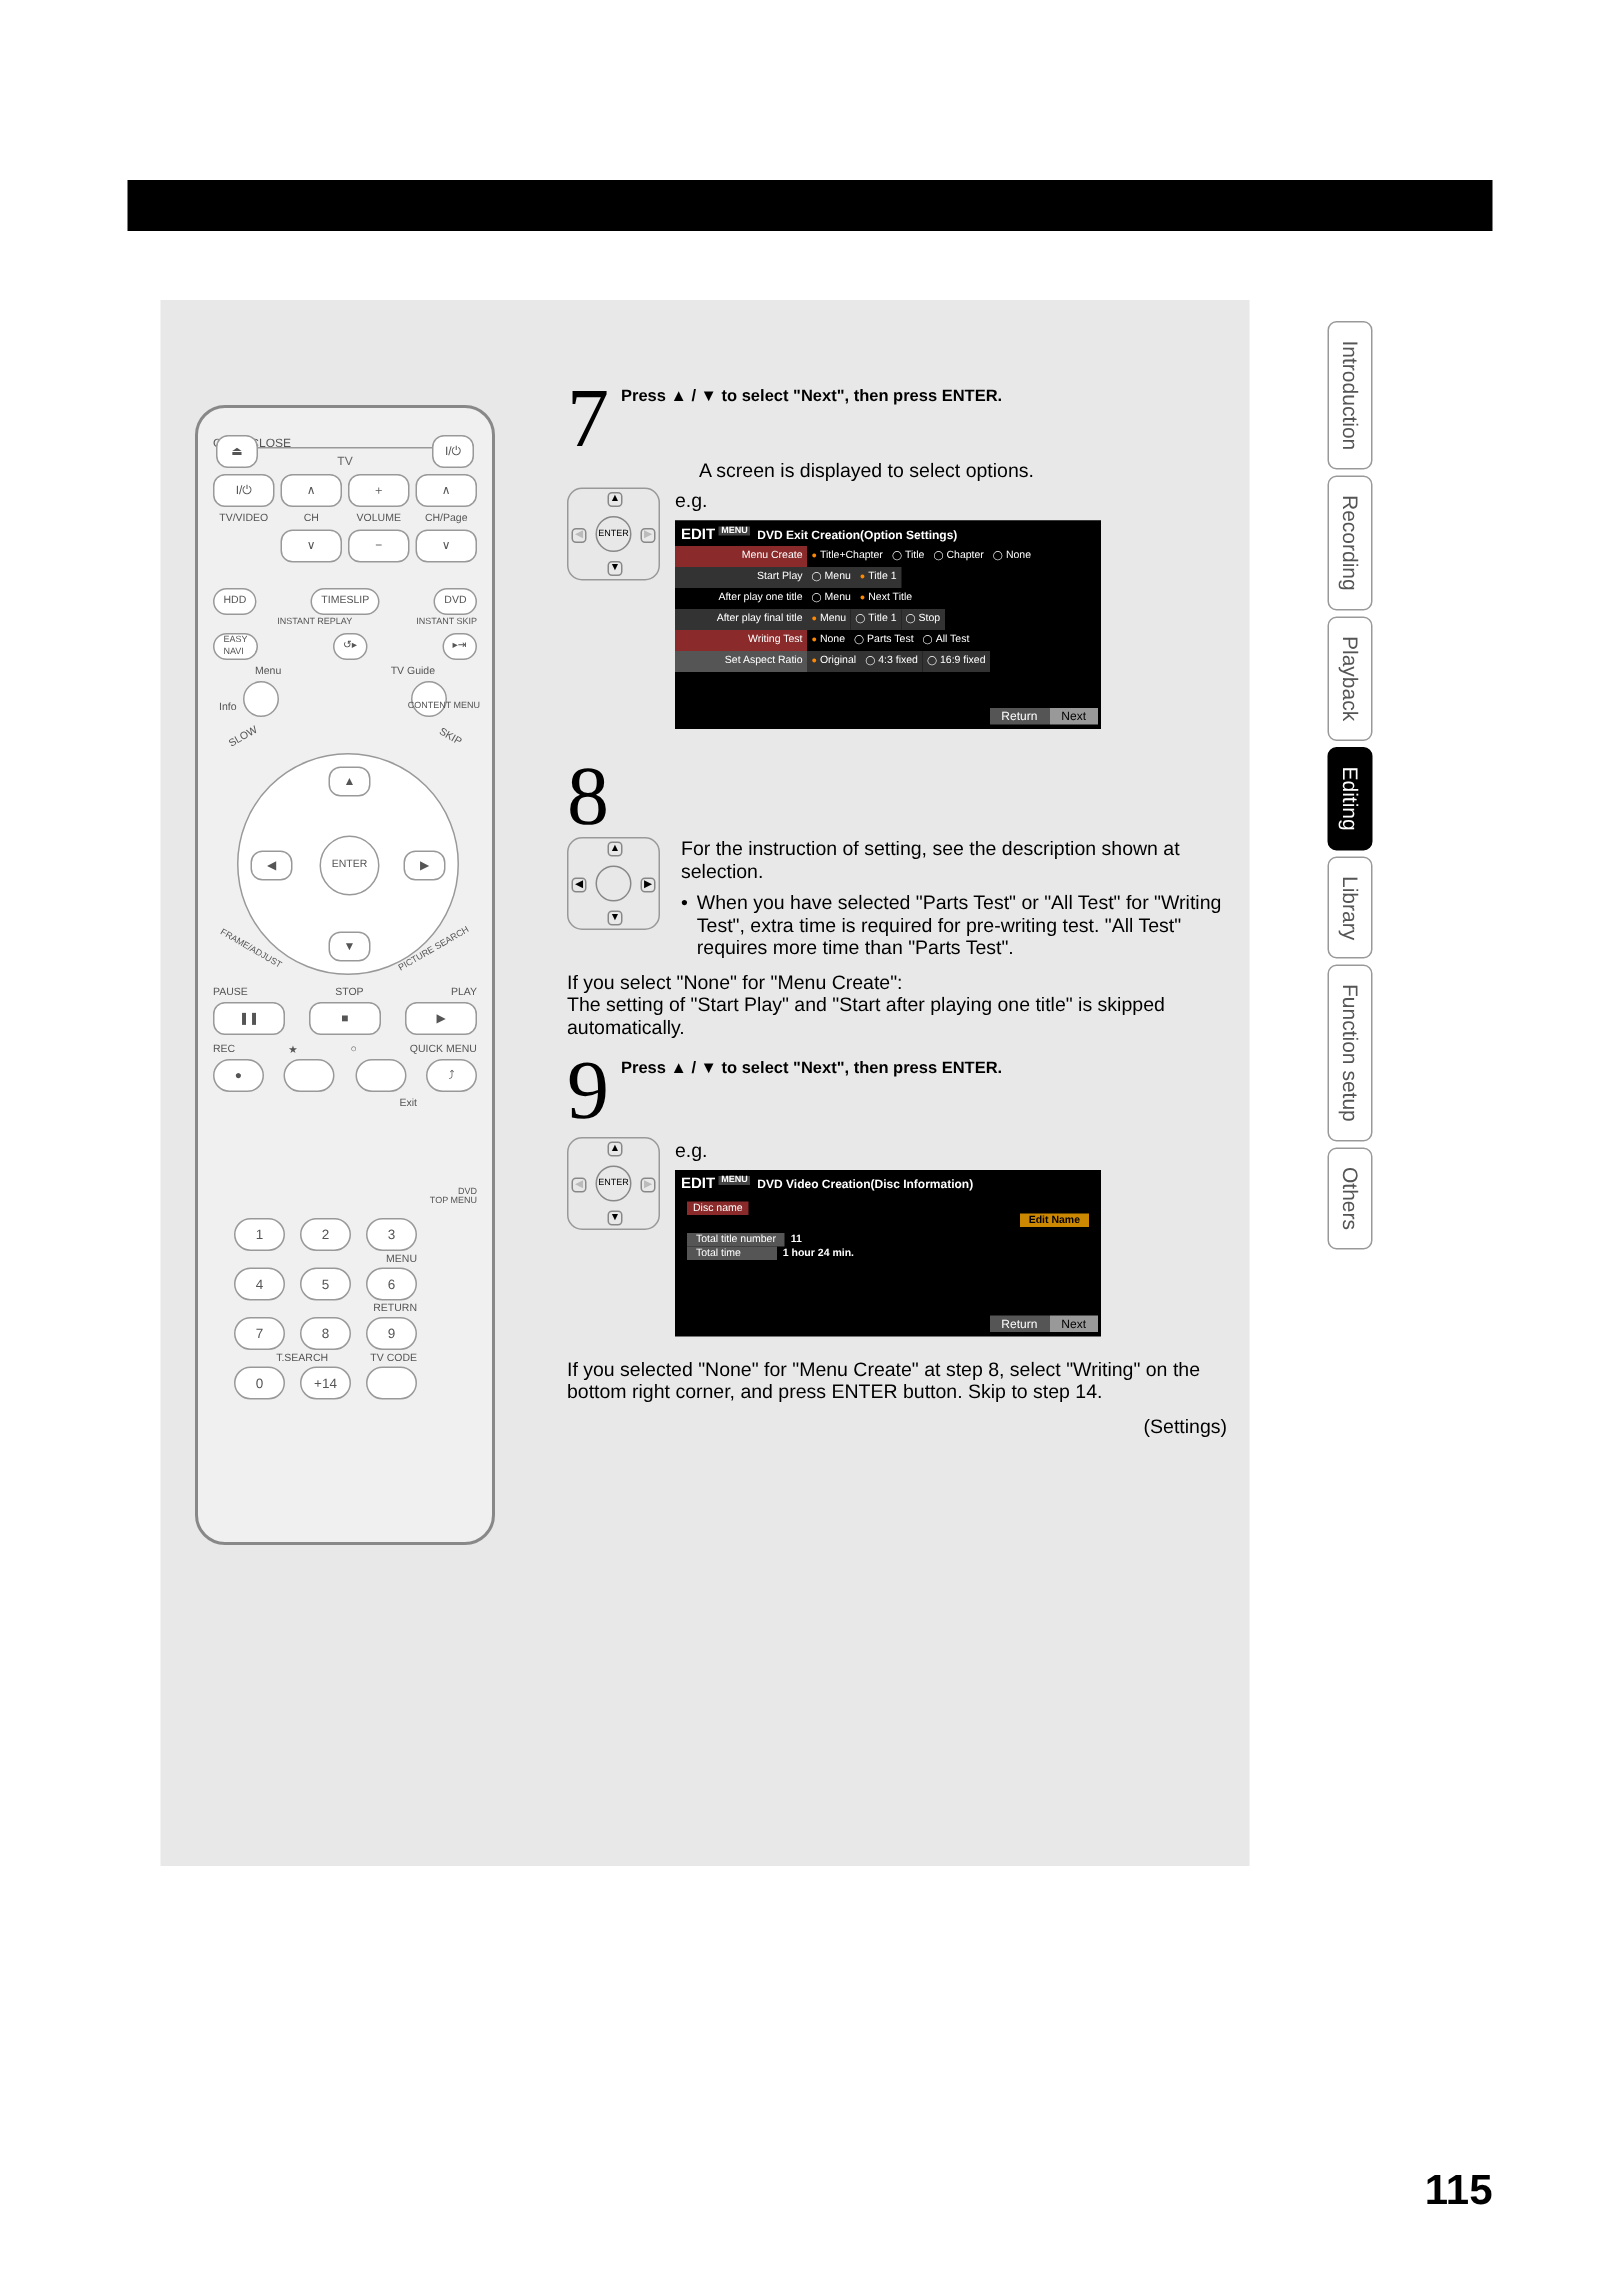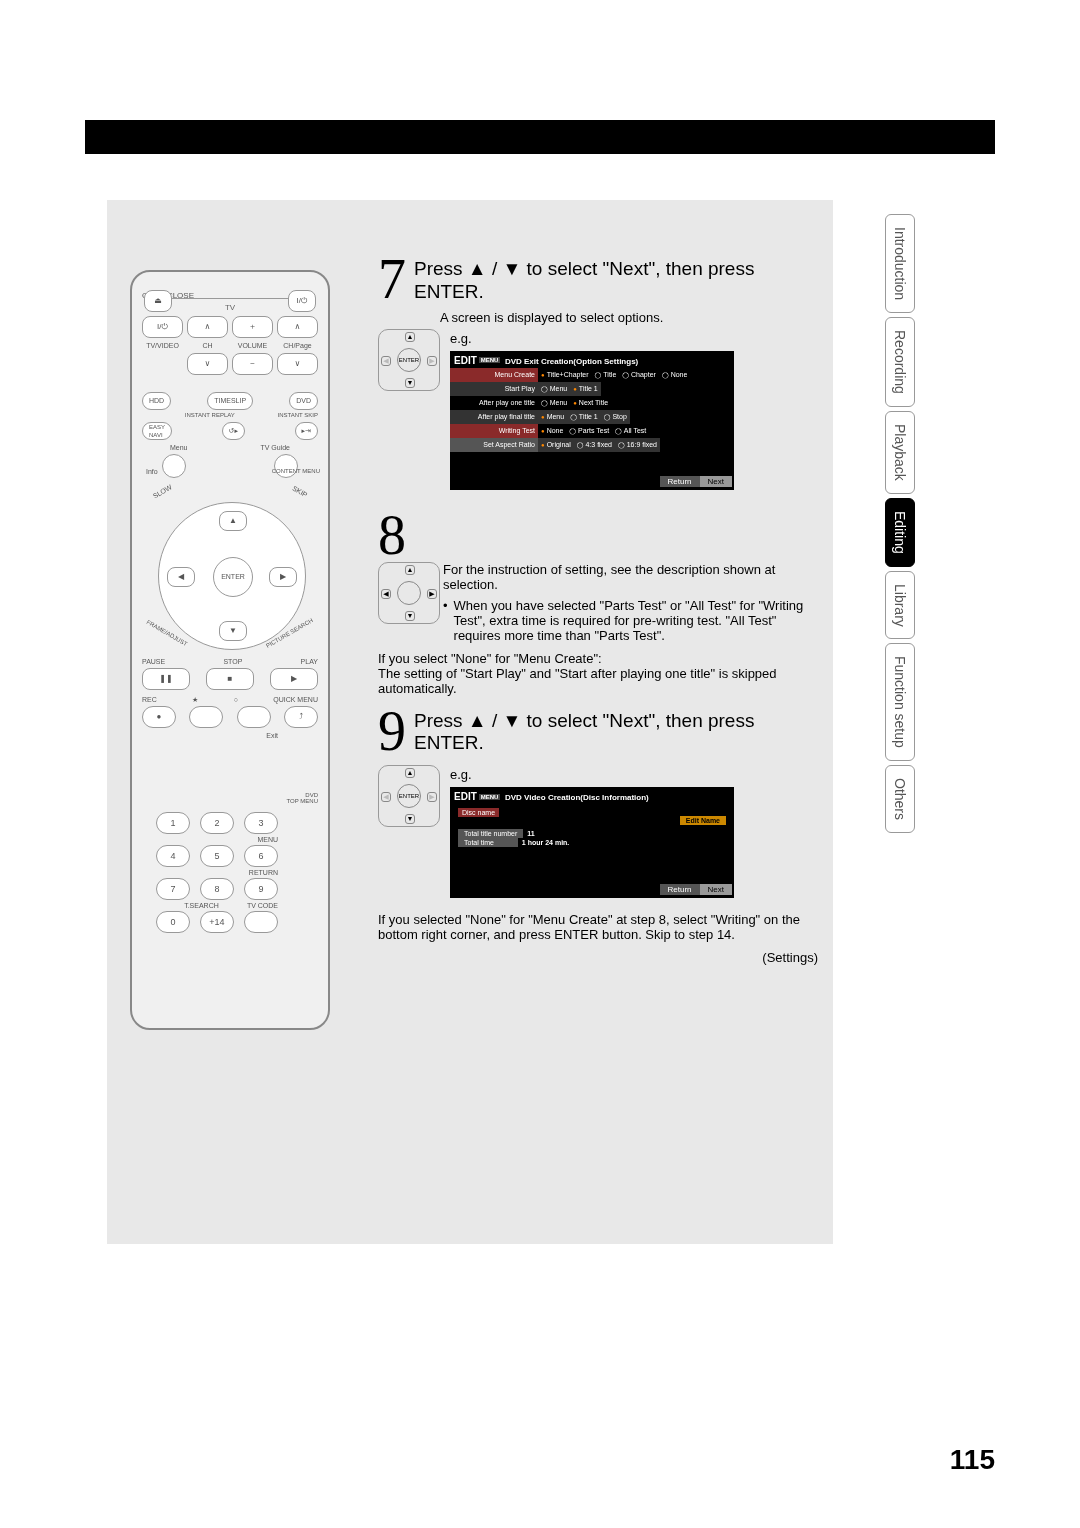--- a/index.html
+++ b/index.html
@@ -17,28 +17,28 @@
 .tv-label{position:absolute;top:31px;left:0;right:0;text-align:center;font-size:8px;color:#666}
 .navpad{position:absolute;left:26px;top:230px;width:148px;height:148px;border:1px solid #999;border-radius:50%;background:#fff}
 .navpad .enter{position:absolute;left:54px;top:54px;width:40px;height:40px;border:1px solid #999;border-radius:50%;text-align:center;line-height:38px;font-size:7px}
 .navpad .arr{position:absolute;border:1px solid #999;border-radius:8px;width:28px;height:20px;text-align:center;line-height:18px}
 .tabs{position:absolute;right:85px;top:214px;width:110px}
 .tab{writing-mode:vertical-rl;border:1px solid #999;border-radius:6px;padding:12px 6px;margin-bottom:4px;font-size:14px;text-align:center;color:#555;background:#fff}
 .tab.active{background:#000;color:#fff;border-color:#000}
 .content{position:absolute;left:378px;top:258px;width:440px;color:#000}
 .step{display:flex;align-items:flex-start;margin-bottom:6px}
 .stepnum{font-family:Georgia,serif;font-size:56px;line-height:42px;font-weight:400;margin-right:8px}
-.stephead{font-weight:400;font-size:19px;line-height:1.2}
+.stephead{font-weight:700;font-size:11px;line-height:1.2}
 .body{font-size:13px;margin-left:0}
 .dpad-icon{width:62px;height:62px;border:1px solid #999;border-radius:10px;display:flex;align-items:center;justify-content:center;position:relative}
 .dpad-icon .c{width:24px;height:24px;border:1px solid #888;border-radius:50%;font-size:6px;display:flex;align-items:center;justify-content:center}
 .dpad-icon .a{position:absolute;width:10px;height:10px;border:1px solid #888;border-radius:3px;font-size:7px;text-align:center;line-height:8px}
 .screenshot{width:284px;background:#000;color:#fff;font-size:7px;margin:4px 0}
 .screenshot .hdr{background:#000;padding:4px 4px 2px 4px;font-weight:700;font-size:8px}
-.screenshot .edit-badge{display:inline-flex;align-items:center;gap:2px}
+.screenshot .edit-badge{display:inline-flex;align-items:flex-start;gap:2px}
 .screenshot .row{display:flex;height:14px;line-height:14px}
 .screenshot .cell{padding:0 3px;white-space:nowrap;overflow:hidden}
 .screenshot .radio::before{content:"◯";margin-right:2px;font-size:6px}
 .screenshot .radio.sel::before{content:"●";color:#f80}
 .screenshot .foot{display:flex;justify-content:flex-end;gap:0;padding:2px 2px 3px}
 .screenshot .ftbtn{padding:1px 8px;font-size:8px}
 .pn{position:absolute;right:85px;bottom:52px;font-size:28px;font-weight:700}
 .keypad{position:absolute;left:24px;top:540px;font-size:9px;text-align:center}
 .keypad .krow{display:flex;gap:10px;margin-bottom:8px}
 .kbtn{width:34px;height:22px;border:1px solid #999;border-radius:11px;line-height:20px;background:#fff}
@@ -175,21 +175,21 @@
         </div>
   </div>
 </div>
 
 <div class="content">
 
   <div class="step">
     <div class="stepnum">7</div>
     <div class="stephead">Press ▲ / ▼ to select "Next", then press ENTER.</div>
   </div>
-  <div style="display:flex;gap:0;margin-bottom:4px">
+  <div style="display:flex;gap:26px;margin-bottom:4px">
     <div style="width:62px"></div>
     <div class="body">A screen is displayed to select options.</div>
   </div>
   <div style="display:flex;gap:10px;align-items:flex-start">
     <div class="dpad-icon">
       <div class="c">ENTER</div>
       <div class="a" style="left:26px;top:2px">▲</div>
           <div class="a" style="left:26px;bottom:2px">▼</div>
       <div class="a" style="left:2px;top:26px;color:#bbb">◀</div>
           <div class="a" style="right:2px;top:26px;color:#bbb">▶</div>
@@ -241,21 +241,21 @@
               <span class="ftbtn" style="background:#555">Return</span>
               <span class="ftbtn" style="background:#999;color:#000">Next</span>
             </div>
       </div>
     </div>
   </div>
 
   <div class="step" style="margin-top:20px">
     <div class="stepnum">8</div>
   </div>
-  <div style="display:flex;gap:3px">
+  <div style="display:flex;gap:14px">
     <div class="dpad-icon">
       <div class="c" style="color:#bbb"></div>
       <div class="a" style="left:26px;top:2px">▲</div>
           <div class="a" style="left:26px;bottom:2px">▼</div>
       <div class="a" style="left:2px;top:26px">◀</div>
           <div class="a" style="right:2px;top:26px">▶</div>
     </div>
     <div style="flex:1">
       <div class="body">For the instruction of setting, see the description shown at selection.</div>
       <div class="body" style="display:flex;margin-top:6px">

